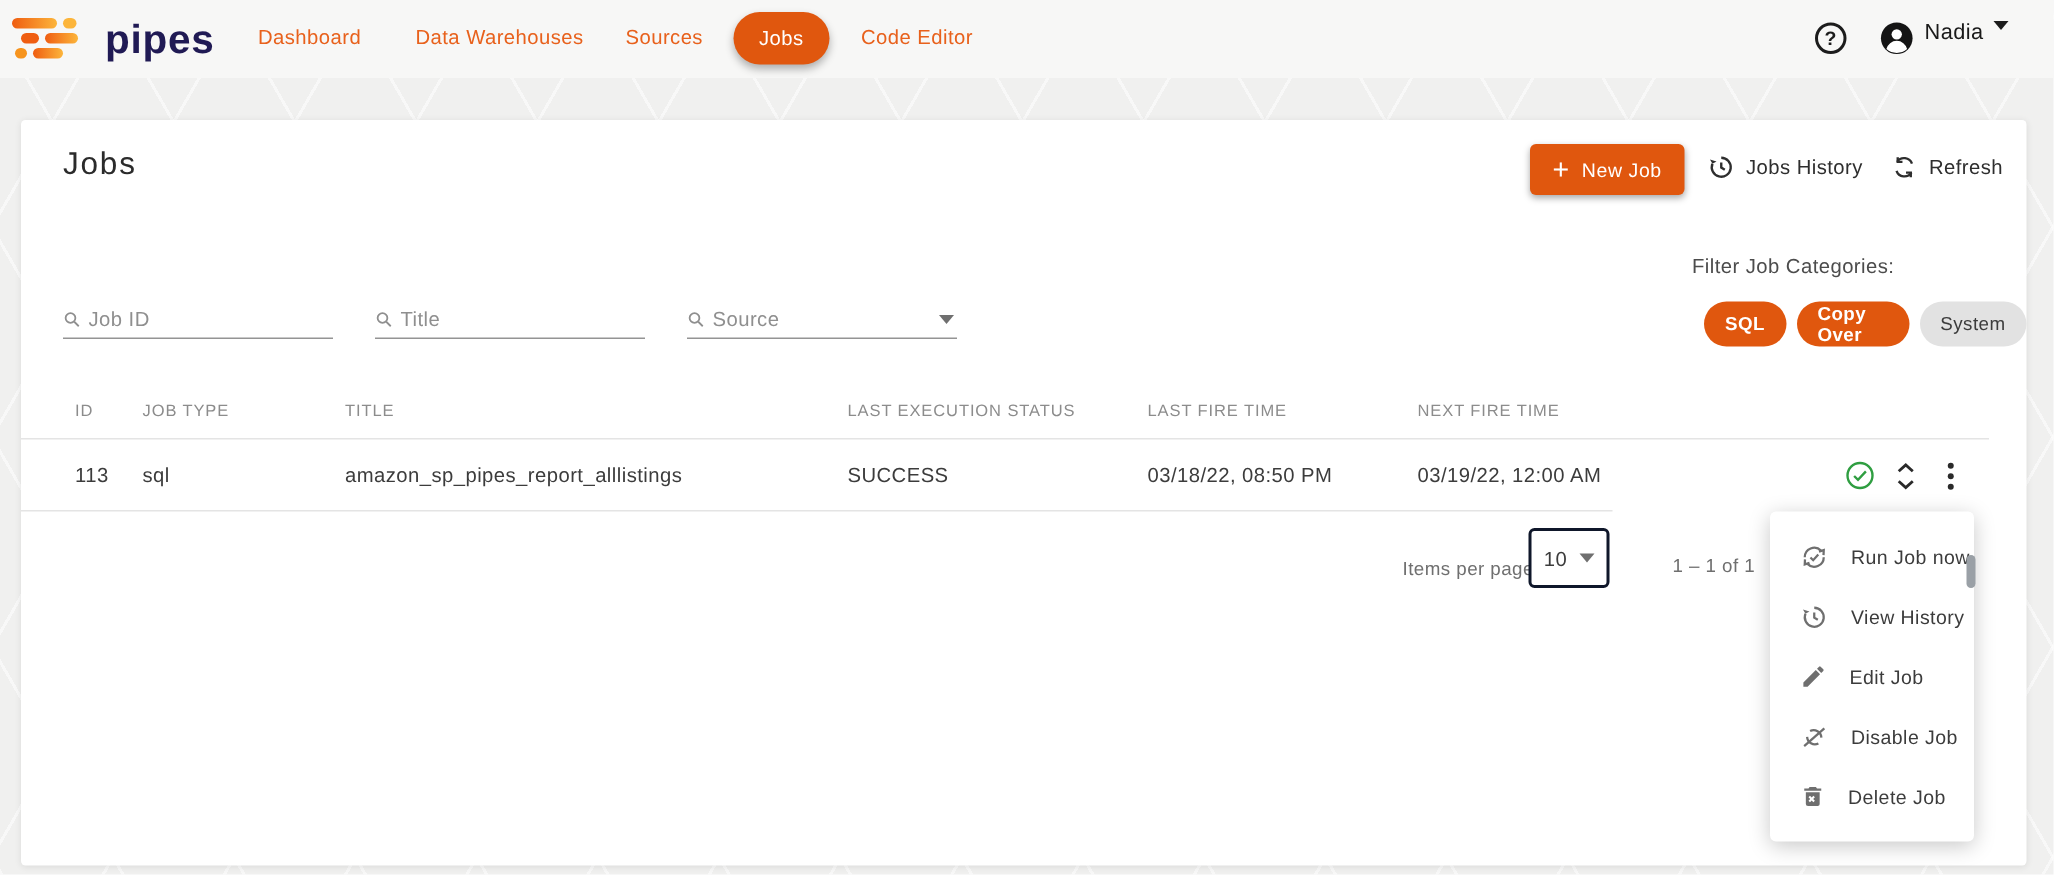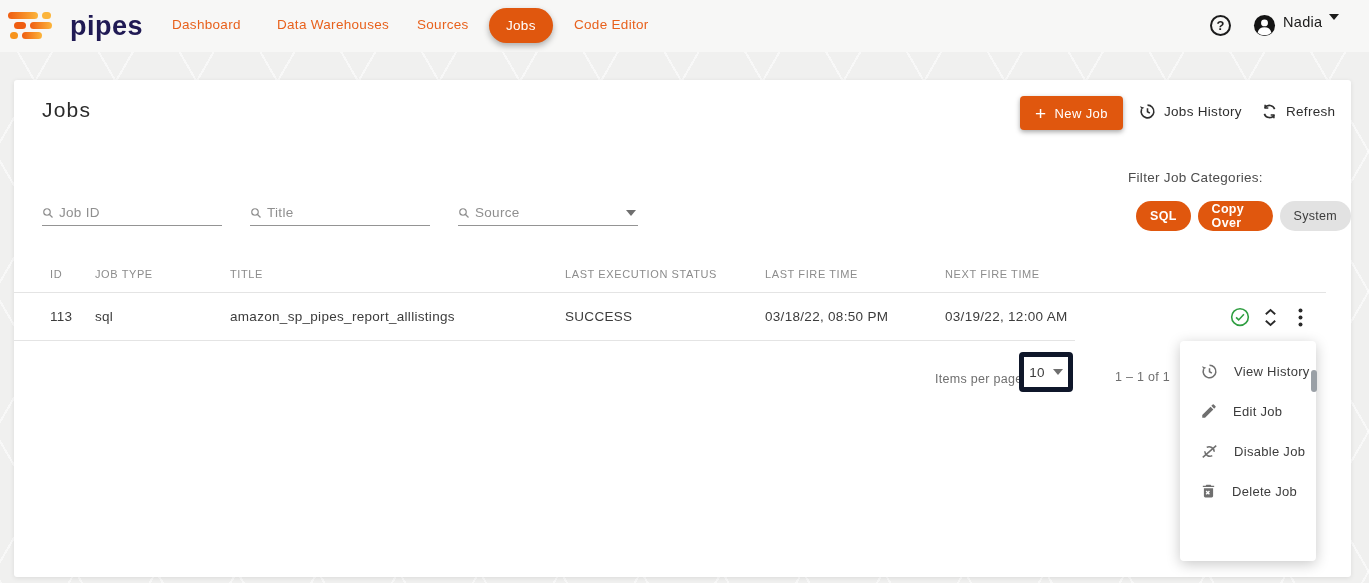--- a/index.html
+++ b/index.html
@@ -60,21 +60,21 @@
   .thead { position:absolute; left:0; top:176px; width:1312px; height:37px; border-bottom:1px solid #e4e4e4;text-decoration:underline; }
   .th { position:absolute; top:12px; font-size:11px; color:#8c8c8c; letter-spacing:.6px; }
   .trow { position:absolute; left:0; top:213px; width:1061px; height:48px; border-bottom:1px solid #e4e4e4; }
   .td { position:absolute; top:16px; font-size:13.5px; color:#3c3c3c; }
   .c0 { left:36px; } .c1 { left:81px; } .c2 { left:216px; } .c3 { left:551px; } .c4 { left:751px; } .c5 { left:921px;margin-left:10px; }
   .row-icon { position:absolute; top:14px; width:20px; height:20px; cursor:pointer; }
   .ri-check { left:1216px; } .ri-sort { left:1249px; top:15px; } .ri-dots { left:1284px; top:15px; }
 
   
   .pager-label { position:absolute; left:921px; top:292px; font-size:12.5px; color:#6f6f6f; }
-  .pager-select { position:absolute; left:1005px; top:272px; width:54px; height:40px; border:5px solid #0f172a;
+  .pager-select { position:absolute; left:1005px; top:272px; width:54px; height:40px; border:2px solid #0f172a;
     border-radius:4px; display:flex; align-items:center; justify-content:center; gap:8px; font-size:13.5px; color:#3c3c3c; cursor:pointer; background:#fff; }
   .ps-caret { width:0; height:0; border-left:5px solid transparent; border-right:5px solid transparent; border-top:6px solid #6f6f6f; }
   .pager-range { position:absolute; left:1101px; top:290px; font-size:12.5px; color:#6f6f6f; }
 
   
   .menu { position:absolute; left:1166px; top:261px; width:136px; height:220px; background:#fff; border-radius:4px;
     box-shadow:0 3px 14px rgba(0,0,0,.22); z-index:5; padding-top:10px; }
   .menu-item { height:40px; display:flex; align-items:center; gap:15px; padding-left:20px; cursor:pointer; font-size:13px; color:#3c3c3c; white-space:nowrap; }
   .menu-item svg { flex:0 0 auto; }
   .menu-scrollbar { position:absolute; left:1297px; top:290px; width:6px; height:22px; background:#9aa0a6; border-radius:3px; z-index:6; cursor:grab; }
@@ -234,20 +234,32 @@
   <div class="pager-select">
     <span>10</span>
     <span class="ps-caret"></span>
   </div>
   <span class="pager-range">1 – 1 of 1</span>
 
   <div class="menu">
     <div class="menu-item">
       <span>
         <svg width="19" height="19" viewBox="0 0 24 24" fill="none" stroke="#6f6f6f" stroke-width="1.9">
+          <path d="M20 12a8 8 0 0 1-13.7 5.6"></path>
+            <path d="M4 12a8 8 0 0 1 13.7-5.6"></path>
+          <path d="M4.2 13.8 4 18l4-1.2" fill="none"></path>
+            <path d="M19.8 10.2 20 6l-4 1.2" fill="none"></path>
+          <path d="M8.8 12.2l2.3 2.3 4.3-4.8"></path>
+        </svg>
+      </span>
+      <span>Run Job now</span>
+    </div>
+    <div class="menu-item">
+      <span>
+        <svg width="19" height="19" viewBox="0 0 24 24" fill="none" stroke="#6f6f6f" stroke-width="1.9">
           <path d="M12 4a8 8 0 1 1-7.4 5"></path>
           <path d="M2.5 5.5 4.6 9 8 7.2" fill="#6f6f6f" stroke="none"></path>
           <path d="M12 8v4.3l3 1.8"></path>
         </svg>
       </span>
       <span>View History</span>
     </div>
     <div class="menu-item">
       <span>
         <svg width="18" height="18" viewBox="0 0 24 24" fill="#6f6f6f">

